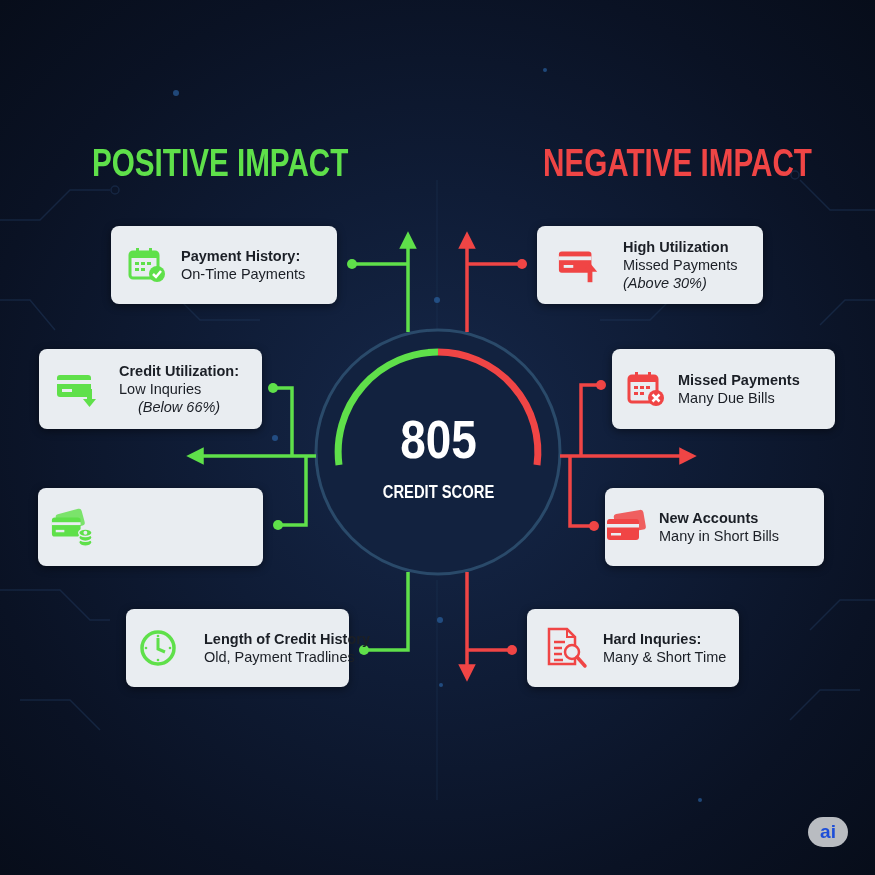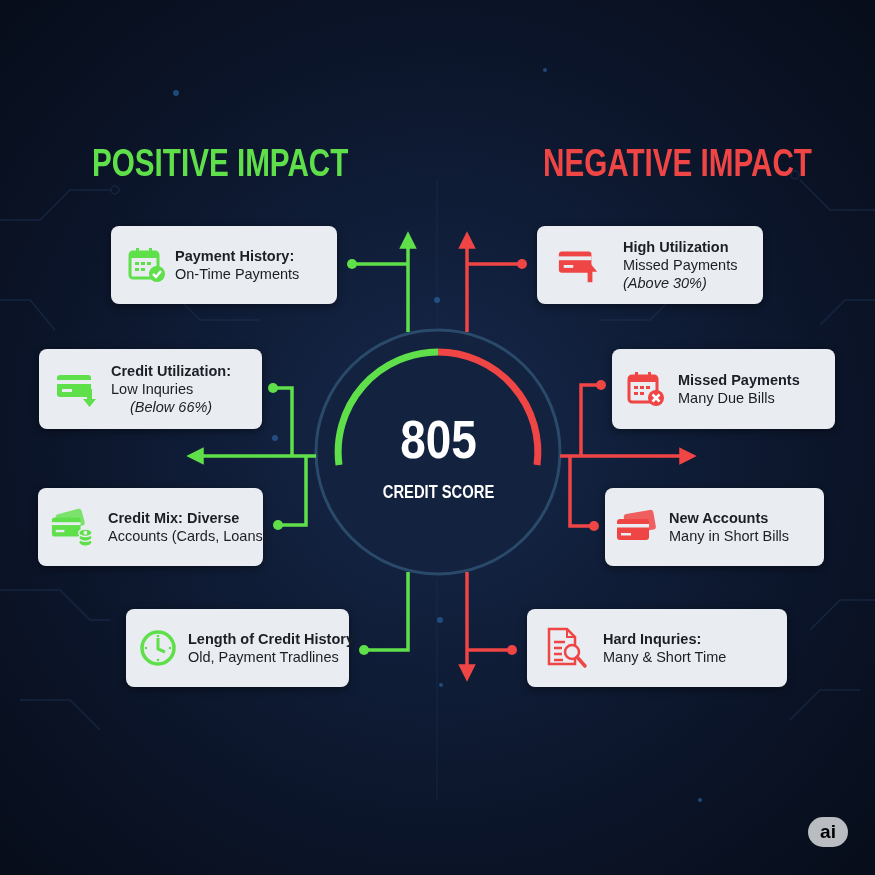--- a/index.html
+++ b/index.html
@@ -30,21 +30,21 @@
     position:absolute; left:316px; top:408px; width:245px; text-align:center;
     color:#ffffff; font-size:54px; font-weight:bold; transform:scaleX(0.85);
   }
   .score-label {
     position:absolute; left:316px; top:482px; width:245px; text-align:center;
     color:#ffffff; font-size:18px; font-weight:bold; letter-spacing:0px;
     transform:scaleX(0.82);
   }
   .ai-badge {
     position:absolute; left:808px; top:817px; width:40px; height:30px;
-    border-radius:15px; background:#b9bcc1; color:#000000;
+    border-radius:15px; background:#b9bcc1; color:#1d4ed8;
     font-size:19px; font-weight:bold; text-align:center; line-height:29px;
   }
 </style>
 </head>
 <body>
 
 <svg class="bg-svg" viewBox="0 0 875 875">
   <defs>
     <marker id="ag" viewBox="0 0 10 10" refX="5" refY="5" markerWidth="5" markerHeight="5" orient="auto">
         <path d="M0,0 L10,5 L0,10 z" fill="#5fe04a"></path>
@@ -141,37 +141,37 @@
           <rect x="8" y="17" width="4" height="3"></rect>
           <rect x="14" y="17" width="4" height="3"></rect>
           <rect x="20" y="17" width="4" height="3"></rect>
           <rect x="8" y="23" width="4" height="3"></rect>
           <rect x="14" y="23" width="4" height="3"></rect>
         </g>
         <circle cx="30" cy="29" r="8" fill="#5fe04a"></circle>
         <path d="M26,29 l3,3 l5,-6" stroke="#fff" stroke-width="2.5" fill="none"></path>
       </svg>
   </span>
-  <span class="txt" style="margin-left:6px;">
+  <span class="txt" style="margin-left:12px;">
     <span class="t1">Payment History:</span>
     <span class="t2">On-Time Payments</span>
   </span>
 </div>
 
 <div class="card" style="left:39px; top:349px; width:223px; height:80px; padding-left:16px;">
   <span class="ico">
     <svg width="44" height="40" viewBox="0 0 44 40">
         <rect x="2" y="6" width="34" height="22" rx="3" fill="#5fe04a"></rect>
         <rect x="2" y="11" width="34" height="4" fill="#e9edf1"></rect>
         <rect x="7" y="20" width="10" height="3" fill="#e9edf1"></rect>
         <rect x="32" y="20" width="5" height="10" fill="#5fe04a"></rect>
         <path d="M28,30 L41,30 L34.5,38 z" fill="#5fe04a"></path>
       </svg>
   </span>
-  <span class="txt" style="margin-left:12px;">
+  <span class="txt" style="margin-left:20px;">
     <span class="t1">Credit Utilization:</span>
     <span class="t2">Low Inquries</span>
     <span class="t3" style="padding-left:19px;">(Below 66%)</span>
   </span>
 </div>
 
 <div class="card" style="left:38px; top:488px; width:225px; height:78px; padding-left:12px;">
   <span class="ico">
     <svg width="46" height="44" viewBox="0 0 46 44">
         <g transform="rotate(-15 20 18)">
@@ -180,41 +180,37 @@
         <rect x="2" y="12" width="30" height="20" rx="3" fill="#5fe04a"></rect>
         <rect x="2" y="17" width="30" height="3" fill="#e9edf1"></rect>
         <rect x="6" y="25" width="9" height="2.5" fill="#e9edf1"></rect>
         <g fill="#5fe04a" stroke="#e9edf1" stroke-width="1.5">
           <ellipse cx="37" cy="38" rx="7" ry="4"></ellipse>
           <ellipse cx="37" cy="33" rx="7" ry="4"></ellipse>
           <ellipse cx="37" cy="28" rx="7" ry="4"></ellipse>
         </g>
         <circle cx="37" cy="28" r="2" fill="#e9edf1"></circle>
       </svg>
-  </span>
-  <span class="txt" style="margin-left:14px;">
-    <span class="t1">Credit Mix: Diverse</span>
-    <span class="t2">Accounts (Cards, Loans)</span>
   </span>
 </div>
 
 <div class="card" style="left:126px; top:609px; width:223px; height:78px; padding-left:10px;">
   <span class="ico">
     <svg width="40" height="40" viewBox="0 0 40 40">
         <circle cx="20" cy="20" r="16" fill="none" stroke="#5fe04a" stroke-width="3.5"></circle>
         <path d="M20,10 L20,21 L27,24" stroke="#5fe04a" stroke-width="3" fill="none"></path>
         <g fill="#5fe04a">
           <circle cx="20" cy="8" r="1.3"></circle>
           <circle cx="32" cy="20" r="1.3"></circle>
           <circle cx="20" cy="32" r="1.3"></circle>
           <circle cx="8" cy="20" r="1.3"></circle>
         </g>
       </svg>
   </span>
-  <span class="txt" style="margin-left:8px;">
+  <span class="txt" style="margin-left:24px;">
     <span class="t1">Length of Credit History</span>
     <span class="t2">Old, Payment Tradlines</span>
   </span>
 </div>
 
 <div class="card" style="left:537px; top:226px; width:226px; height:78px; padding-left:20px;">
   <span class="ico">
     <svg width="46" height="40" viewBox="0 0 46 40">
         <rect x="2" y="6" width="34" height="22" rx="3" fill="#f04545"></rect>
         <rect x="2" y="11" width="34" height="4" fill="#e9edf1"></rect>
@@ -247,38 +243,38 @@
         <circle cx="30" cy="29" r="8" fill="#f04545"></circle>
         <path d="M26.5,25.5 l7,7 M33.5,25.5 l-7,7" stroke="#fff" stroke-width="2.5"></path>
       </svg>
   </span>
   <span class="txt" style="margin-left:10px;">
     <span class="t1">Missed Payments</span>
     <span class="t2">Many Due Bills</span>
   </span>
 </div>
 
-<div class="card" style="left:605px; top:488px; width:219px; height:78px; padding-left:10px;">
+<div class="card" style="left:605px; top:488px; width:219px; height:78px; ">
   <span class="ico">
     <svg width="44" height="40" viewBox="0 0 44 40">
         <g transform="rotate(-10 24 16)">
           <rect x="10" y="5" width="30" height="20" rx="3" fill="#f04545" opacity="0.85"></rect>
         </g>
         <rect x="2" y="12" width="32" height="21" rx="3" fill="#f04545"></rect>
         <rect x="2" y="17" width="32" height="3.5" fill="#e9edf1"></rect>
         <rect x="6" y="26" width="10" height="2.5" fill="#e9edf1"></rect>
       </svg>
   </span>
   <span class="txt" style="margin-left:10px;">
     <span class="t1">New Accounts</span>
     <span class="t2">Many in Short Bills</span>
   </span>
 </div>
 
-<div class="card" style="left:527px; top:609px; width:260px; height:78px; padding-left:18px;">
+<div class="card" style="left:527px; top:609px; width:212px; height:78px; padding-left:18px;">
   <span class="ico">
     <svg width="44" height="44" viewBox="0 0 44 44">
         <path d="M4,3 L22,3 L30,11 L30,38 L4,38 z" fill="none" stroke="#f04545" stroke-width="2.5"></path>
         <path d="M22,3 L22,11 L30,11" fill="none" stroke="#f04545" stroke-width="2"></path>
         <g stroke="#f04545" stroke-width="2.5">
           <line x1="9" y1="16" x2="20" y2="16"></line>
           <line x1="9" y1="22" x2="17" y2="22"></line>
           <line x1="9" y1="28" x2="17" y2="28"></line>
           <line x1="9" y1="34" x2="18" y2="34"></line>
         </g>

